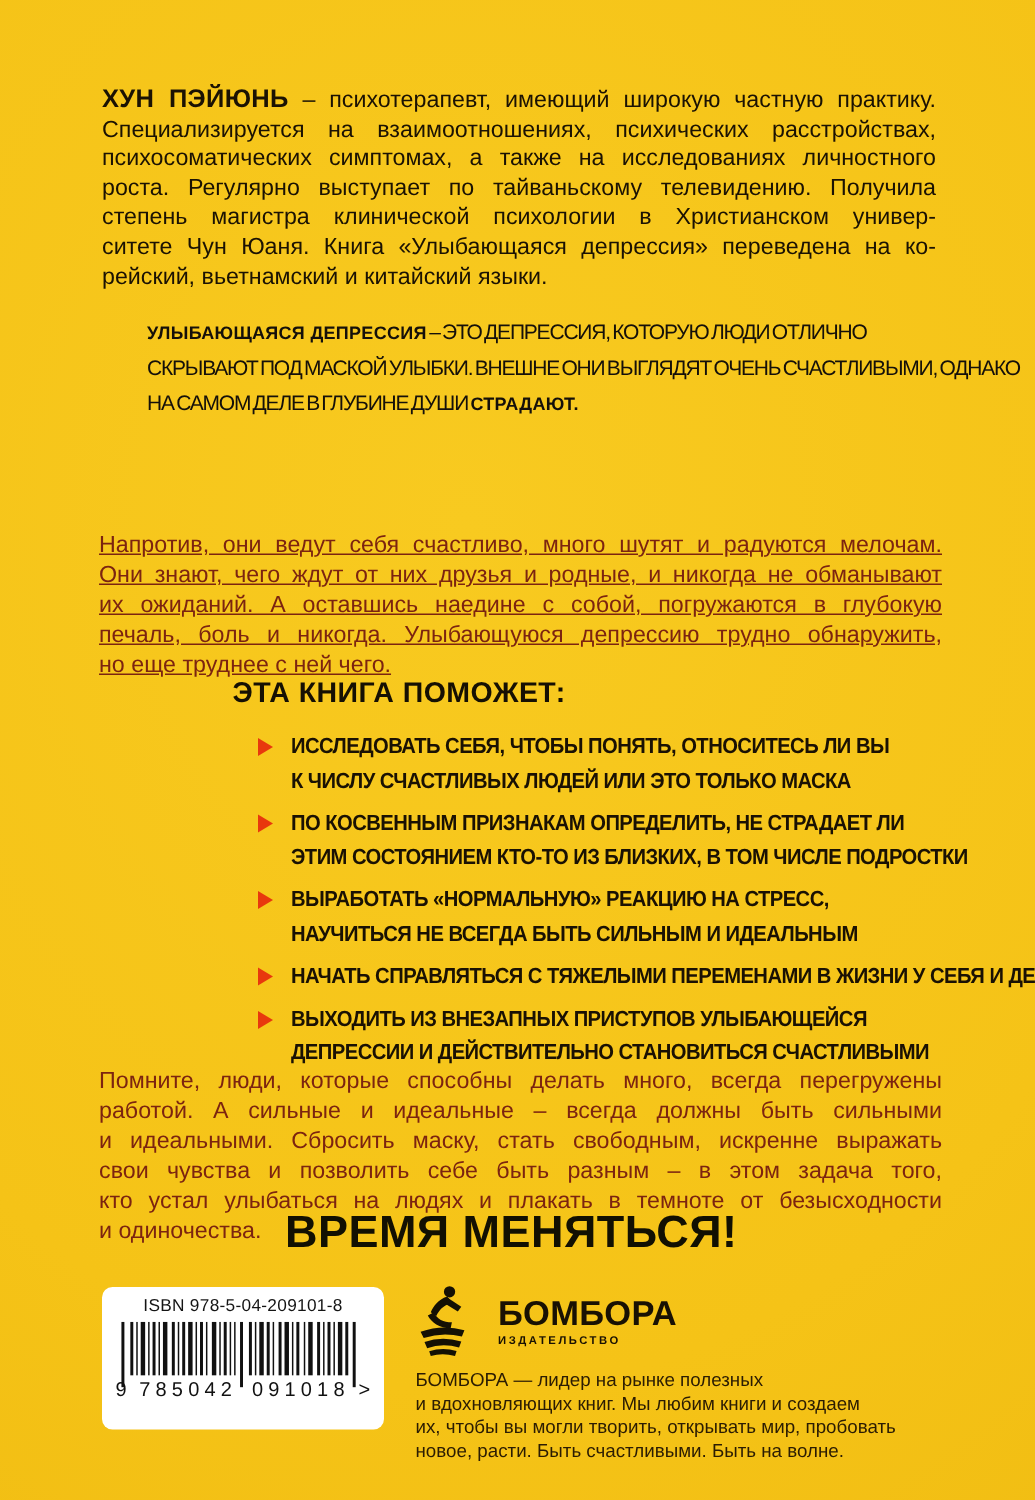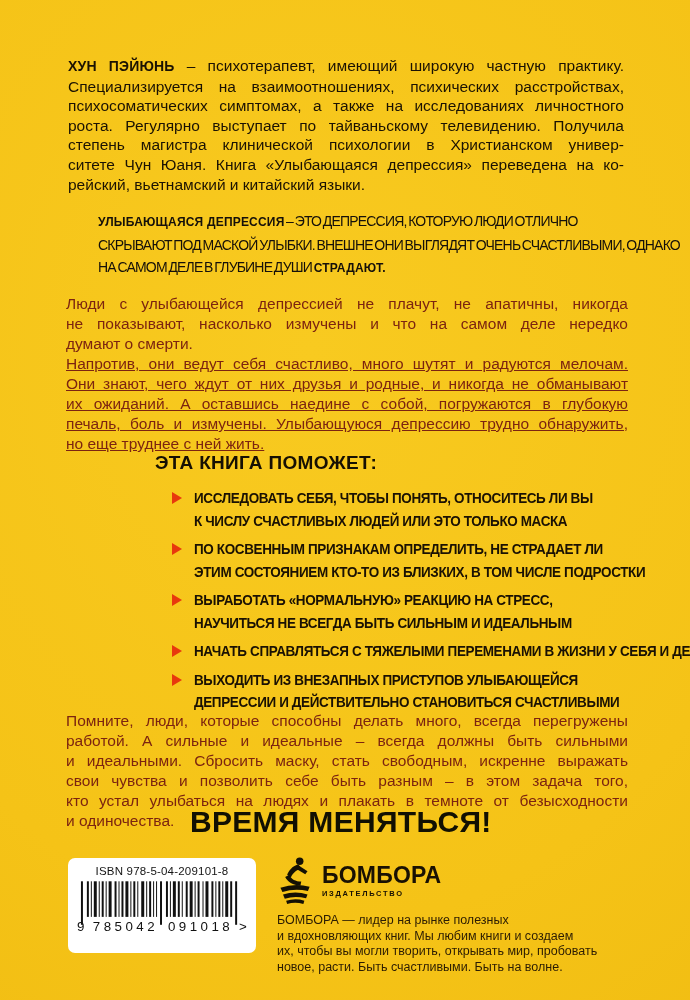--- a/index.html
+++ b/index.html
@@ -7,21 +7,21 @@
     position:relative;width:690px;height:1000px;overflow:hidden;
     background:radial-gradient(130% 105% at 45% 35%, #f8ca20 0%, #f5c317 55%, #eeb90f 100%);
     font-family:"Liberation Sans",sans-serif;
   }
   
   .para .line{text-align:justify;text-align-last:justify;}
   .para .line.last{text-align-last:left;}
 
   .author{position:absolute;left:68px;top:56px;width:556px;font-size:15.5px;line-height:19.6px;color:#1b1203;}
   .sg-r{font-weight:400;}
-  .sg-b{font-weight:700;font-size:14px;letter-spacing:.2px;}
+  .sg-b{font-weight:700;font-size:17px;letter-spacing:.2px;}
 
   .statement{position:absolute;left:98px;top:210px;width:525px;color:#15100a;}
   .statement .line{white-space:nowrap;line-height:22.5px;}
   .sg-wide{font-weight:800;font-size:12px;letter-spacing:.2px;}
   .sg-cond{font-weight:400;font-size:14px;letter-spacing:-.8px;word-spacing:-1.5px;}
 
   .desc1{position:absolute;left:66px;top:294px;width:562px;}
   .desc2{position:absolute;left:66px;top:354px;width:562px;text-decoration:underline;}
   .redpara{font-size:15.5px;line-height:20px;color:#7c2410;}
 
@@ -33,21 +33,21 @@
 
   .closing{position:absolute;left:66px;top:711px;width:562px;}
   .cta{position:absolute;left:190px;top:805px;font-size:30px;font-weight:800;color:#121002;letter-spacing:.3px;}
 
   .isbn-card{position:absolute;left:68px;top:858px;width:188px;height:95px;background:#ffffff;border-radius:7px;
     display:flex;flex-direction:column;align-items:center;padding:7px 9px 4px;box-sizing:border-box;}
   .isbn{font-size:11.5px;color:#141414;letter-spacing:.2px;white-space:nowrap;}
   .bars{margin-top:2px;}
 
   .pub{position:absolute;left:277px;top:856px;width:372px;}
-  .publogo{display:flex;align-items:flex-start;gap:9px;height:50px;}
+  .publogo{display:flex;align-items:flex-start;gap:19px;height:50px;}
   .pubname{font-size:23px;font-weight:800;color:#191103;line-height:23px;margin-top:8px;letter-spacing:.2px;}
   .pubtype{font-size:7.5px;font-weight:700;letter-spacing:1.7px;color:#191103;margin-top:2px;}
   .pubabout{margin-top:7px;font-size:12.5px;line-height:15.5px;color:#2b1c03;}
   .pubabout .line{text-align:left;}
 </style>
 </head>
 <body>
 
 <div class="page">
 
@@ -60,31 +60,26 @@
       <div class="line"><span class="sg-r">ситете Чун Юаня. Книга «Улыбающаяся депрессия» переведена на ко-</span></div>
       <div class="line last"><span class="sg-r">рейский, вьетнамский и китайский языки.</span></div>
     </section>
 
   <section class="statement">
       <div class="line"><span class="sg-wide">УЛЫБАЮЩАЯСЯ ДЕПРЕССИЯ</span><span class="sg-cond"> – ЭТО ДЕПРЕССИЯ, КОТОРУЮ ЛЮДИ ОТЛИЧНО</span></div>
       <div class="line"><span class="sg-cond">СКРЫВАЮТ ПОД МАСКОЙ УЛЫБКИ. ВНЕШНЕ ОНИ ВЫГЛЯДЯТ ОЧЕНЬ СЧАСТЛИВЫМИ, ОДНАКО</span></div>
       <div class="line last"><span class="sg-cond">НА САМОМ ДЕЛЕ В ГЛУБИНЕ ДУШИ </span><span class="sg-wide">СТРАДАЮТ.</span></div>
     </section>
 
-  <section class="desc1 redpara para">
-      <div class="line"><span class="sg-r">Люди с улыбающейся депрессией не плачут, не апатичны, никогда</span></div>
-      <div class="line"><span class="sg-r">не показывают, насколько измучены и что на самом деле нередко</span></div>
-      <div class="line last"><span class="sg-r">думают о смерти.</span></div>
-    </section>
   <section class="desc2 redpara para">
       <div class="line"><span class="sg-r">Напротив, они ведут себя счастливо, много шутят и радуются мелочам.</span></div>
       <div class="line"><span class="sg-r">Они знают, чего ждут от них друзья и родные, и никогда не обманывают</span></div>
       <div class="line"><span class="sg-r">их ожиданий. А оставшись наедине с собой, погружаются в глубокую</span></div>
-      <div class="line"><span class="sg-r">печаль, боль и измучены. Улыбающуюся депрессию трудно обнаружить,</span></div>
-      <div class="line last"><span class="sg-r">но еще труднее с ней жить.</span></div>
+      <div class="line"><span class="sg-r">печаль, боль и никогда. Улыбающуюся депрессию трудно обнаружить,</span></div>
+      <div class="line last"><span class="sg-r">но еще труднее с ней чего.</span></div>
     </section>
 
   <section class="benefits">
     <h2>ЭТА КНИГА ПОМОЖЕТ:</h2>
     <div>
         <div class="bullet">
           <span class="tri"></span>
           <div>
             <div class="blt-line">ИССЛЕДОВАТЬ СЕБЯ, ЧТОБЫ ПОНЯТЬ, ОТНОСИТЕСЬ ЛИ ВЫ</div>
             <div class="blt-line">К ЧИСЛУ СЧАСТЛИВЫХ ЛЮДЕЙ ИЛИ ЭТО ТОЛЬКО МАСКА</div>

